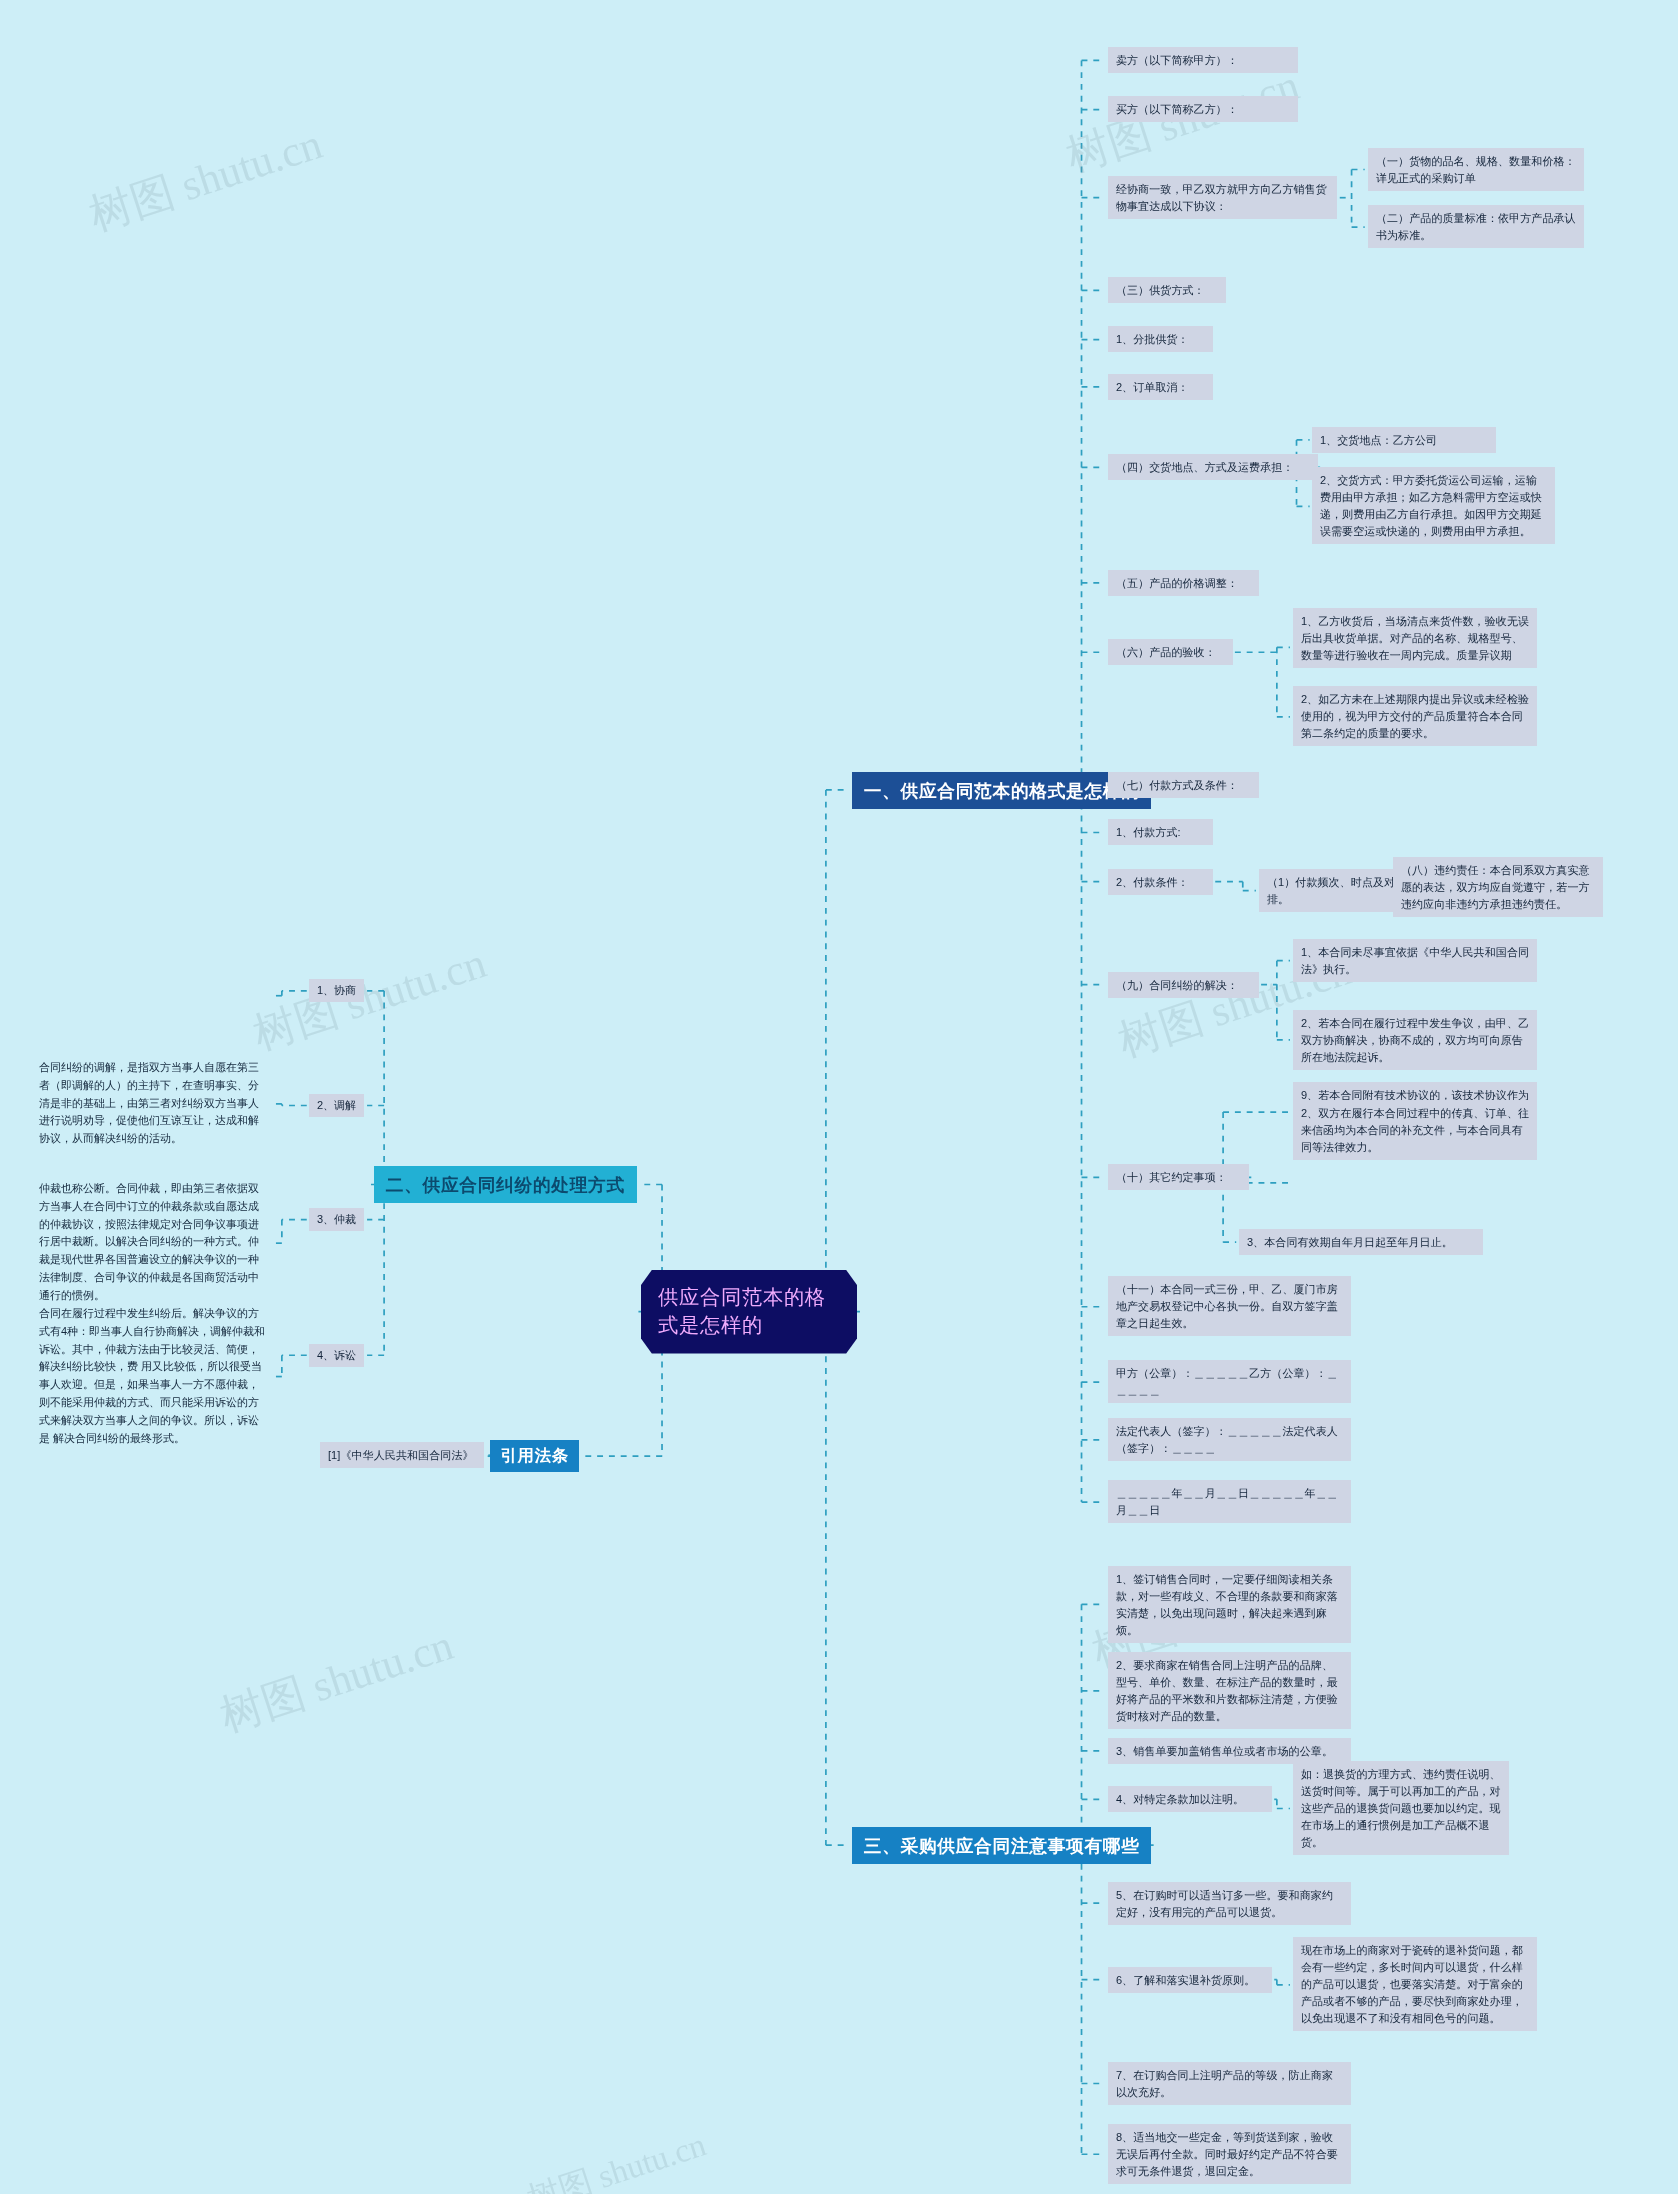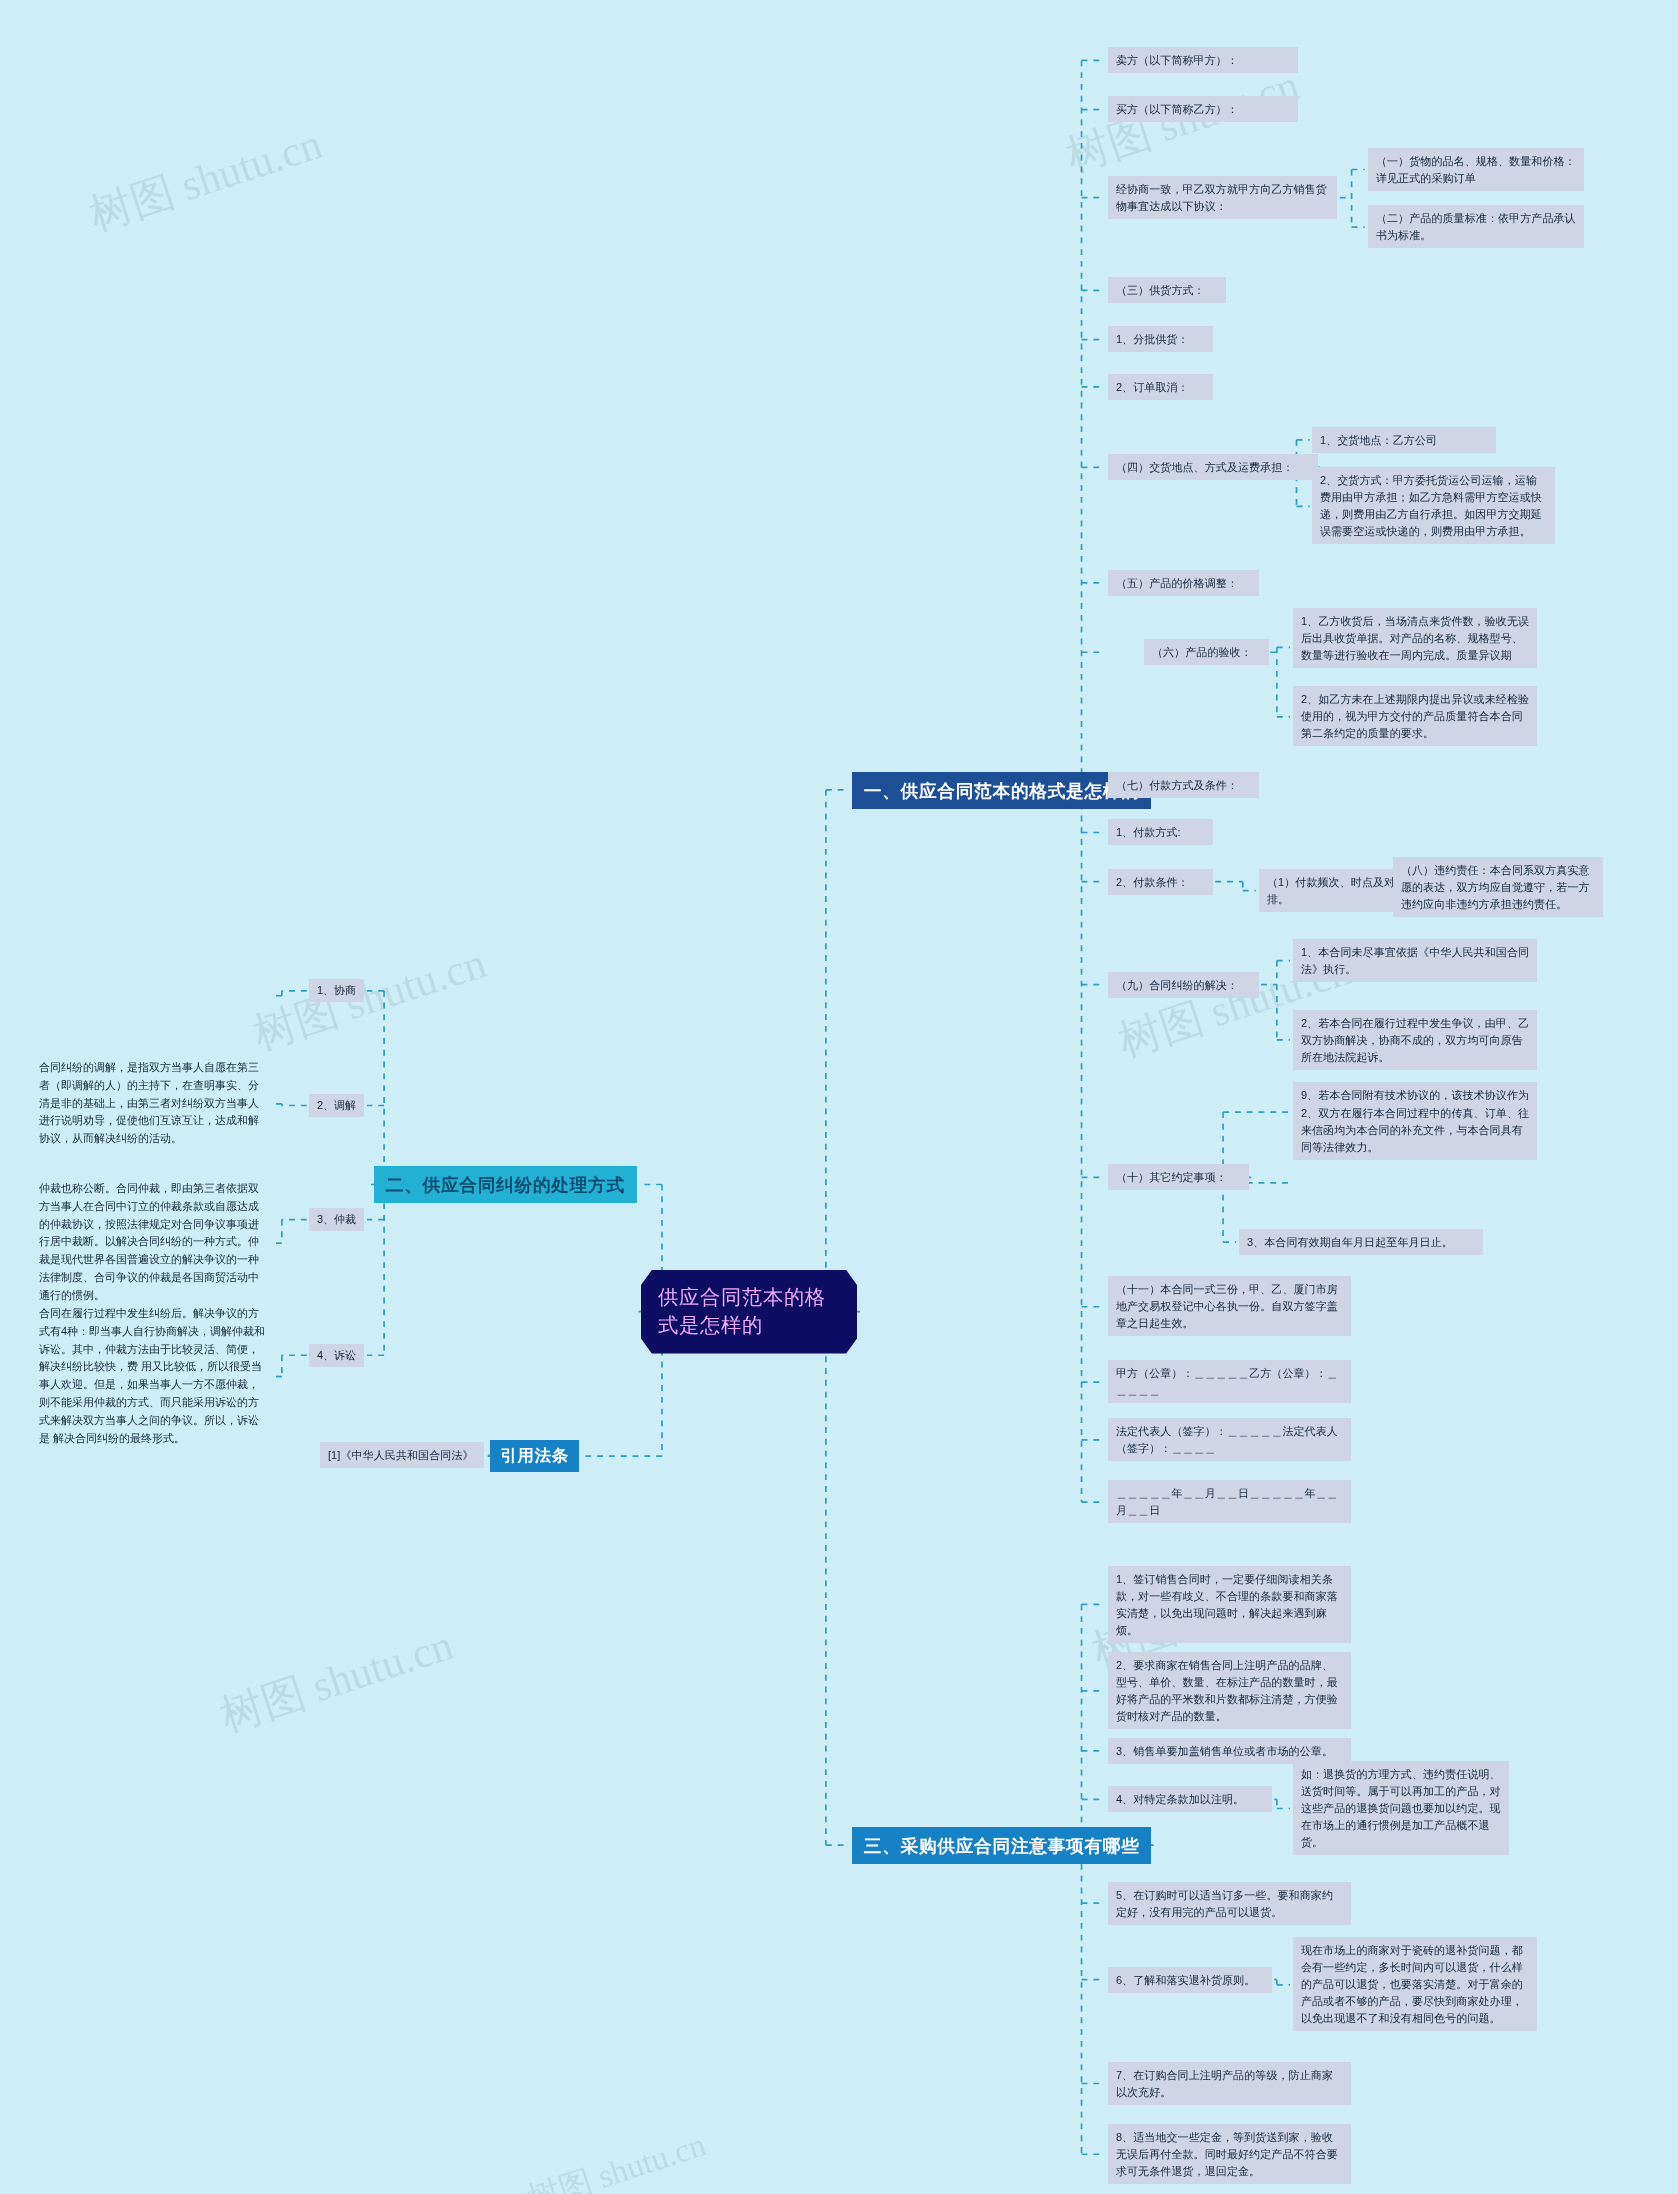--- a/index.html
+++ b/index.html
@@ -194,21 +194,21 @@
   <div class="node topic blue" style="left:490px;top:1440px;font-size:16.4px;padding:5.2px 10.5px;">引用法条</div>
 
   <div class="node chip" style="left:1108px;top:47px;width:190px;">卖方（以下简称甲方）：</div>
   <div class="node chip" style="left:1108px;top:96px;width:190px;">买方（以下简称乙方）：</div>
   <div class="node chip" style="left:1108px;top:176px;width:229px;">经协商一致，甲乙双方就甲方向乙方销售货物事宜达成以下协议：</div>
   <div class="node chip" style="left:1108px;top:277px;width:118px;">（三）供货方式：</div>
   <div class="node chip" style="left:1108px;top:326px;width:105px;">1、分批供货：</div>
   <div class="node chip" style="left:1108px;top:374px;width:105px;">2、订单取消：</div>
   <div class="node chip" style="left:1108px;top:454px;width:210px;">（四）交货地点、方式及运费承担：</div>
   <div class="node chip" style="left:1108px;top:570px;width:151px;">（五）产品的价格调整：</div>
-  <div class="node chip" style="left:1144px;top:639px;width:125px;">（六）产品的验收：</div>
+  <div class="node chip" style="left:1108px;top:639px;width:125px;">（六）产品的验收：</div>
   <div class="node chip" style="left:1108px;top:772px;width:151px;">（七）付款方式及条件：</div>
   <div class="node chip" style="left:1108px;top:819px;width:105px;">1、付款方式:</div>
   <div class="node chip" style="left:1108px;top:869px;width:105px;">2、付款条件：</div>
   <div class="node chip" style="left:1108px;top:972px;width:151px;">（九）合同纠纷的解决：</div>
   <div class="node chip" style="left:1108px;top:1164px;width:141px;">（十）其它约定事项：</div>
   <div class="node chip" style="left:1108px;top:1276px;width:243px;">（十一）本合同一式三份，甲、乙、厦门市房地产交易权登记中心各执一份。自双方签字盖章之日起生效。</div>
   <div class="node chip" style="left:1108px;top:1360px;width:243px;">甲方（公章）：＿＿＿＿＿乙方（公章）：＿＿＿＿＿</div>
   <div class="node chip" style="left:1108px;top:1418px;width:243px;">法定代表人（签字）：＿＿＿＿＿法定代表人（签字）：＿＿＿＿</div>
   <div class="node chip" style="left:1108px;top:1480px;width:243px;">＿＿＿＿＿年＿＿月＿＿日＿＿＿＿＿年＿＿月＿＿日</div>
 

